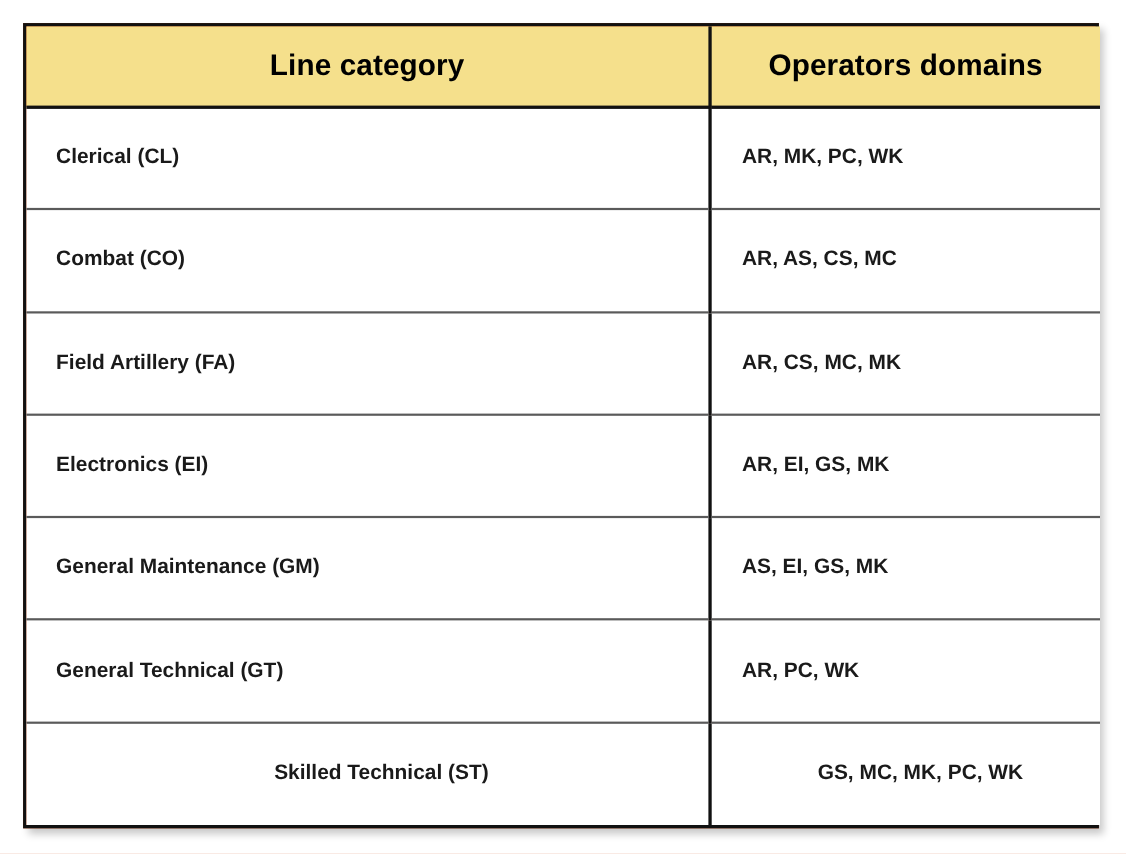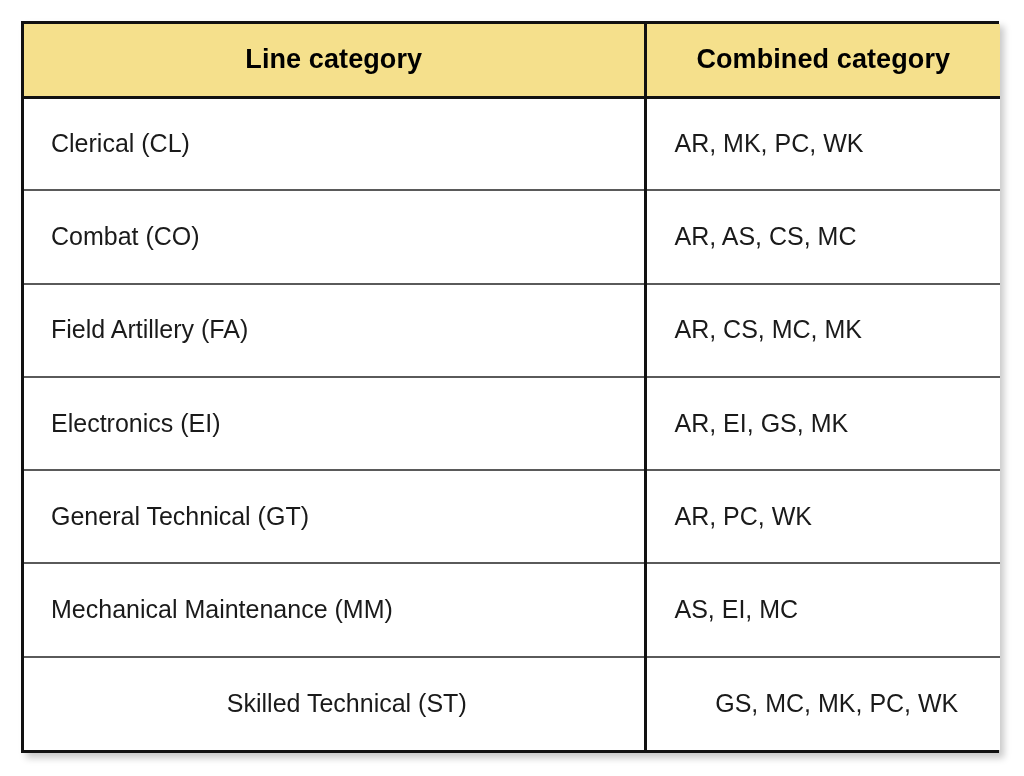--- a/index.html
+++ b/index.html
@@ -58,27 +58,28 @@
     border-bottom: 3px solid #111111;
     letter-spacing: 0.1px;
   }
   thead th.th-category {
     border-right: 3px solid #111111;
   }
 
   
   tbody td {
     height: 65px;
-    font-size: 25px;
+    font-size: 19px;
     color: #1a1a1a;
     background: #ffffff;
     box-sizing: border-box;
     vertical-align: middle;
     border-bottom: 2px solid #5a5a5a;
     white-space: nowrap;
+    font-weight: bold;
   }
   tbody tr:last-child td {
     border-bottom: none;
     text-align: center;
   }
 
   td.cell-category {
     padding-left: 27px;
     border-right: 3px solid #111111;
   }
@@ -99,21 +100,21 @@
   <div class="table-wrap">
     <table class="asvab-table">
       <colgroup>
         <col class="col-category">
         <col class="col-domains">
       </colgroup>
 
       <thead>
         <tr>
           <th class="th-category">Line category</th>
-          <th class="th-domains">Combined category</th>
+          <th class="th-domains">Operators domains</th>
         </tr>
       </thead>
 
       <tbody>
         <tr>
           <td class="cell-category">
             <span class="cell-text">Clerical (CL)</span>
           </td>
           <td class="cell-domains">
             <span class="cell-text">AR, MK, PC, WK</span>
@@ -138,32 +139,32 @@
         <tr>
           <td class="cell-category">
             <span class="cell-text">Electronics (EI)</span>
           </td>
           <td class="cell-domains">
             <span class="cell-text">AR, EI, GS, MK</span>
           </td>
         </tr>
         <tr>
           <td class="cell-category">
+            <span class="cell-text">General Maintenance (GM)</span>
+          </td>
+          <td class="cell-domains">
+            <span class="cell-text">AS, EI, GS, MK</span>
+          </td>
+        </tr>
+        <tr>
+          <td class="cell-category">
             <span class="cell-text">General Technical (GT)</span>
           </td>
           <td class="cell-domains">
             <span class="cell-text">AR, PC, WK</span>
-          </td>
-        </tr>
-        <tr>
-          <td class="cell-category">
-            <span class="cell-text">Mechanical Maintenance (MM)</span>
-          </td>
-          <td class="cell-domains">
-            <span class="cell-text">AS, EI, MC</span>
           </td>
         </tr>
         <tr>
           <td class="cell-category">
             <span class="cell-text">Skilled Technical (ST)</span>
           </td>
           <td class="cell-domains">
             <span class="cell-text">GS, MC, MK, PC, WK</span>
           </td>
         </tr>

